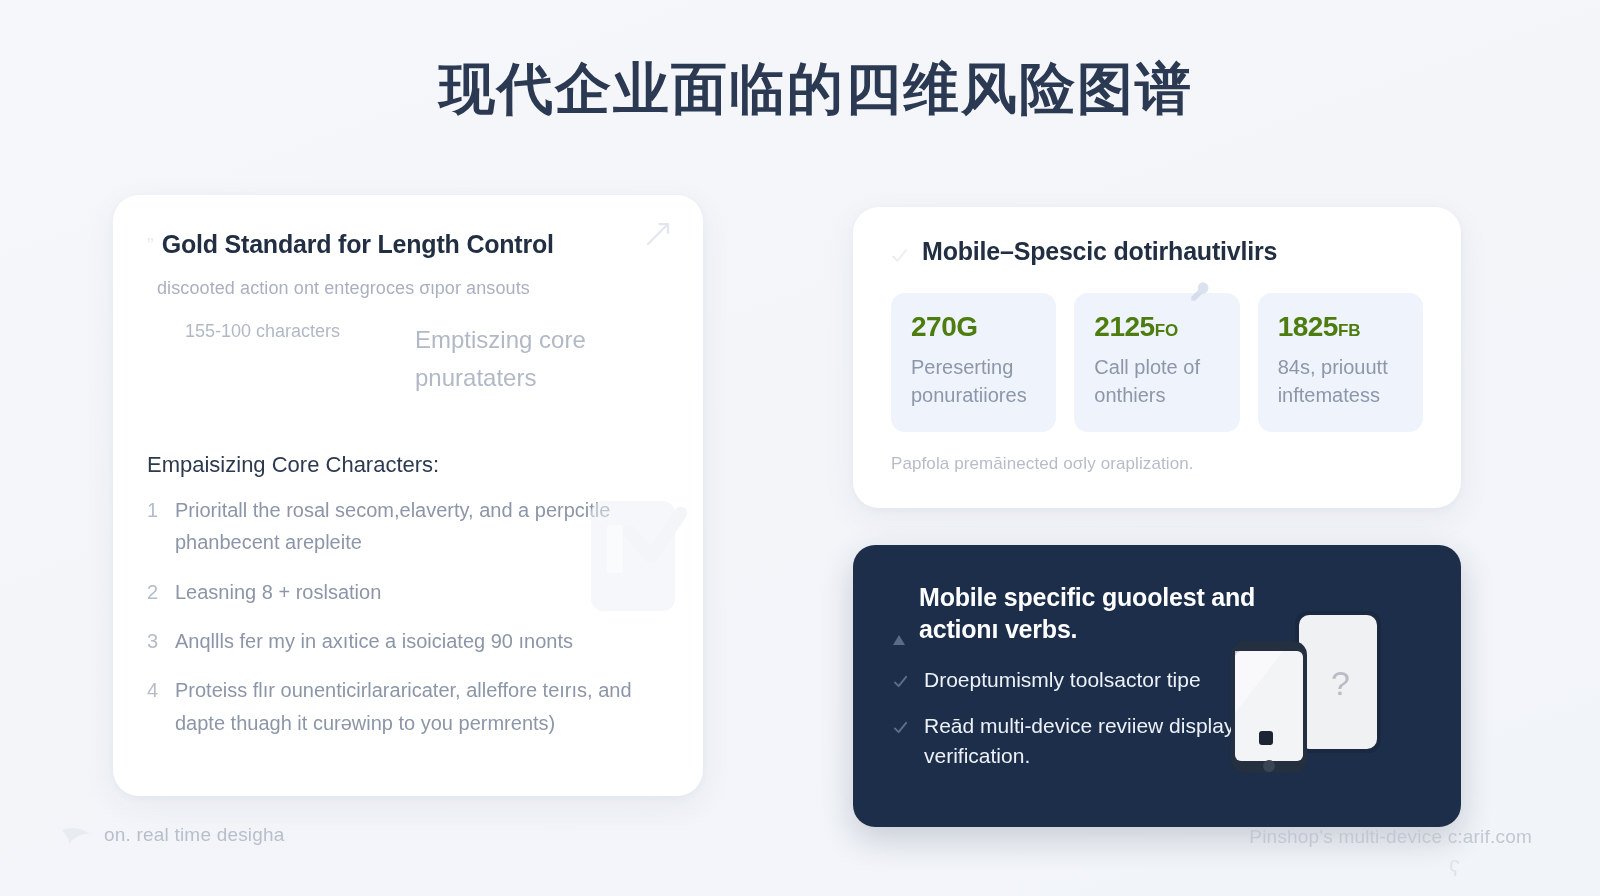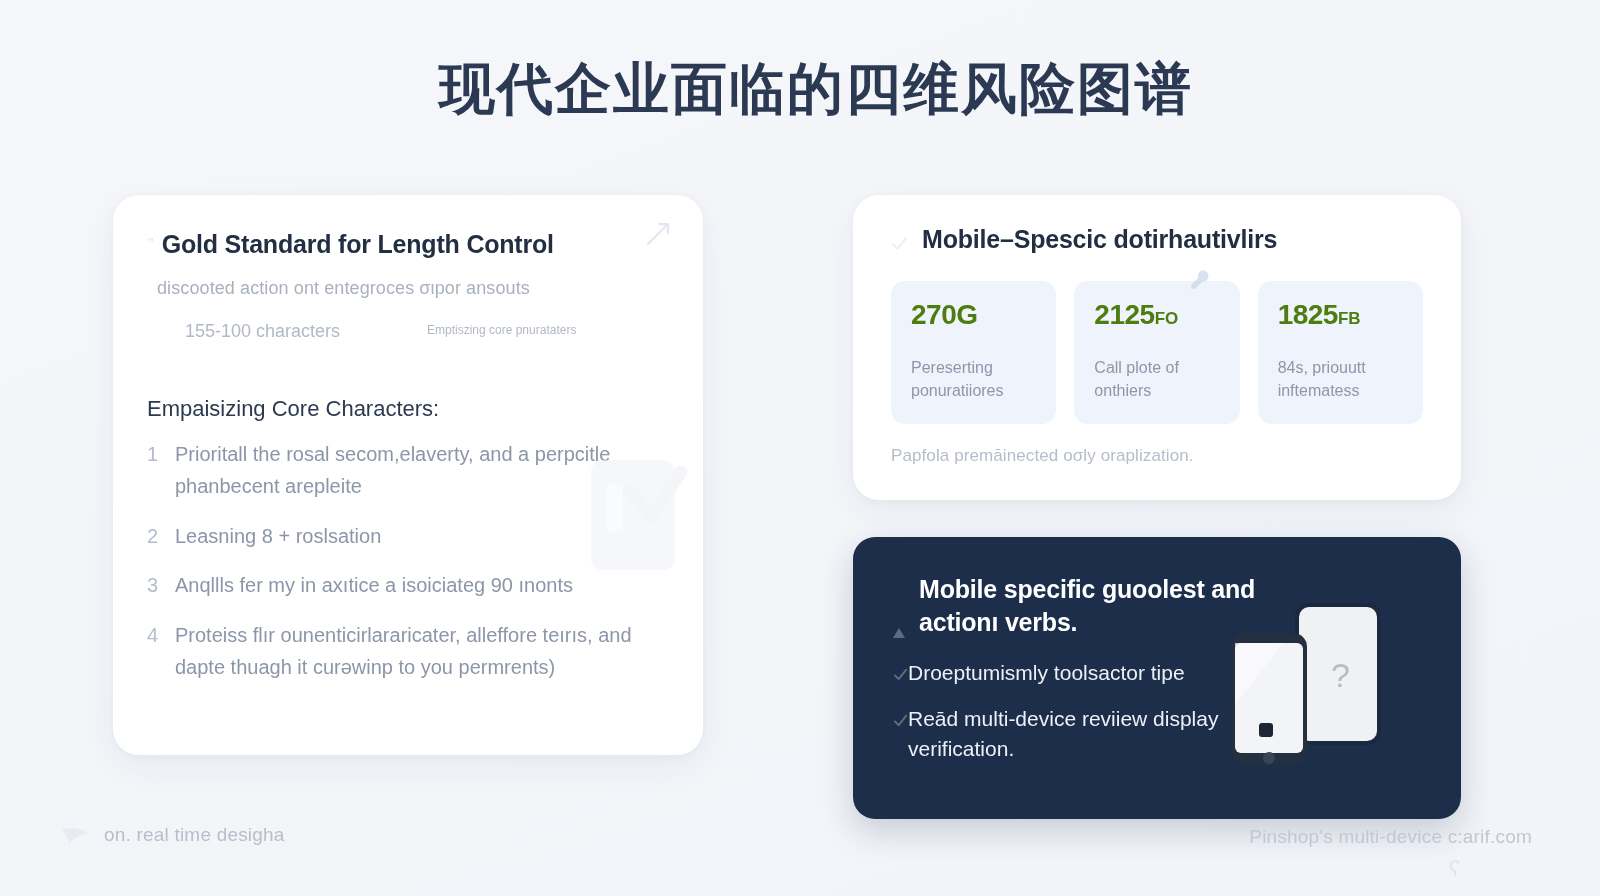--- a/index.html
+++ b/index.html
@@ -34,21 +34,21 @@
   
   .column-left {
     position: absolute;
     left: 113px;
     top: 195px;
     width: 590px;
   }
   .column-right {
     position: absolute;
     left: 853px;
-    top: 195px;
+    top: 207px;
     width: 608px;
   }
 
   
   .card-white {
     background: #ffffff;
     border-radius: 26px;
     box-shadow: 0 10px 34px rgba(39, 54, 84, 0.055),
                 0 2px 8px rgba(39, 54, 84, 0.035);
     position: relative;
@@ -154,31 +154,30 @@
     position: relative;
     z-index: 1;
     font-weight: 400;
     font-size: 21px;
   }
 
   
   .caption-row {
     margin-top: 22px;
     display: flex;
-    gap: 12px;
   }
   .caption-a {
     width: 268px;
     padding-left: 38px;
     font-size: 18px;
     color: #b2b9c6;
   }
   .caption-b {
     width: 230px;
-    font-size: 12px;
+    font-size: 24px;
     color: #b2b9c6;
     line-height: 1.6;
   }
 
   
   .watermark {
     position: absolute;
     right: 6px;
     bottom: 155px;
     width: 120px;
@@ -254,22 +253,22 @@
     color: #4d7c0f;
     letter-spacing: -0.5px;
     white-space: nowrap;
   }
   .stat-val .unit {
     font-size: 17px;
     font-weight: 700;
     letter-spacing: 0;
   }
   .stat-label {
-    margin-top: 26px;
-    font-size: 16px;
+    margin-top: 10px;
+    font-size: 20px;
     color: #8d97a9;
     line-height: 1.42;
   }
   .wrench-icon {
     position: absolute;
     left: 296px;
     top: -14px;
     width: 26px;
     height: 26px;
     opacity: .65;
@@ -310,21 +309,21 @@
   .dark-title {
     font-size: 25px;
     font-weight: 700;
     color: #ffffff;
     line-height: 1.29;
     letter-spacing: -0.2px;
   }
   .dark-list { margin-top: 20px; }
   .dark-item {
     display: flex;
-    gap: 0;
+    gap: 16px;
     align-items: flex-start;
     margin-bottom: 16px;
     max-width: 390px;
   }
   .dark-item .chk {
     width: 15px; height: 15px;
     margin-top: 9px;
     flex: 0 0 auto;
     opacity: .55;
   }

